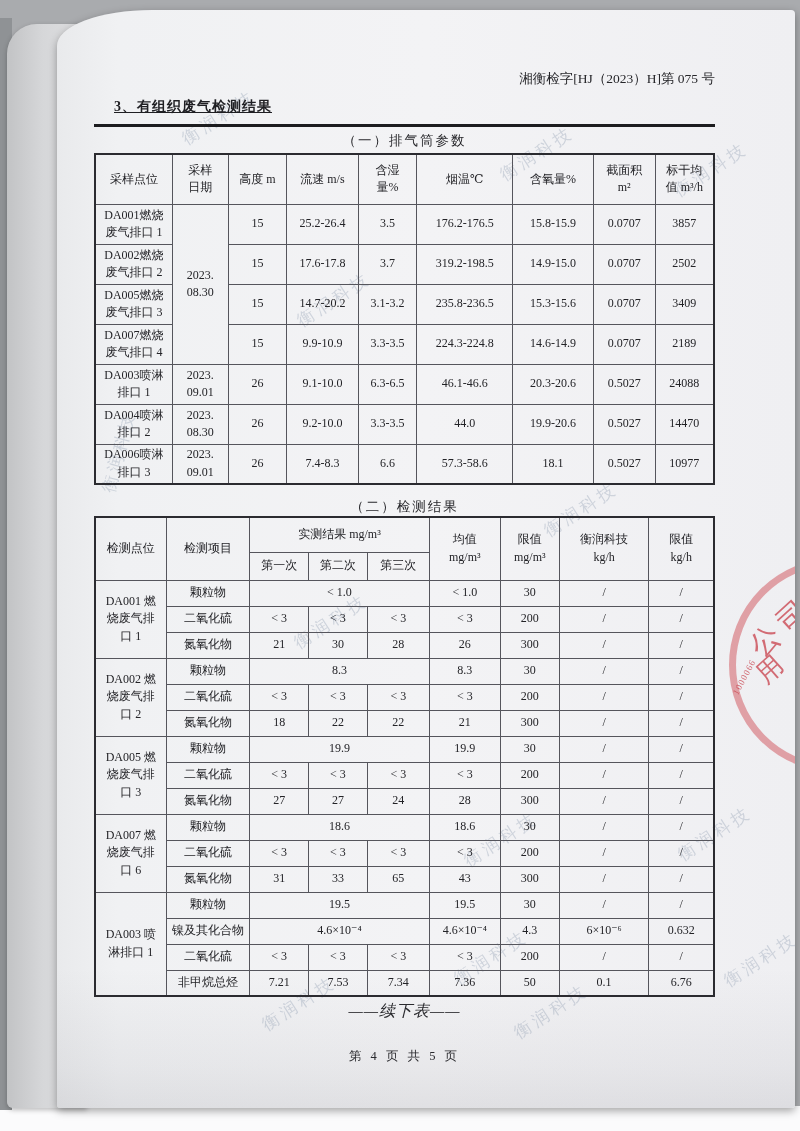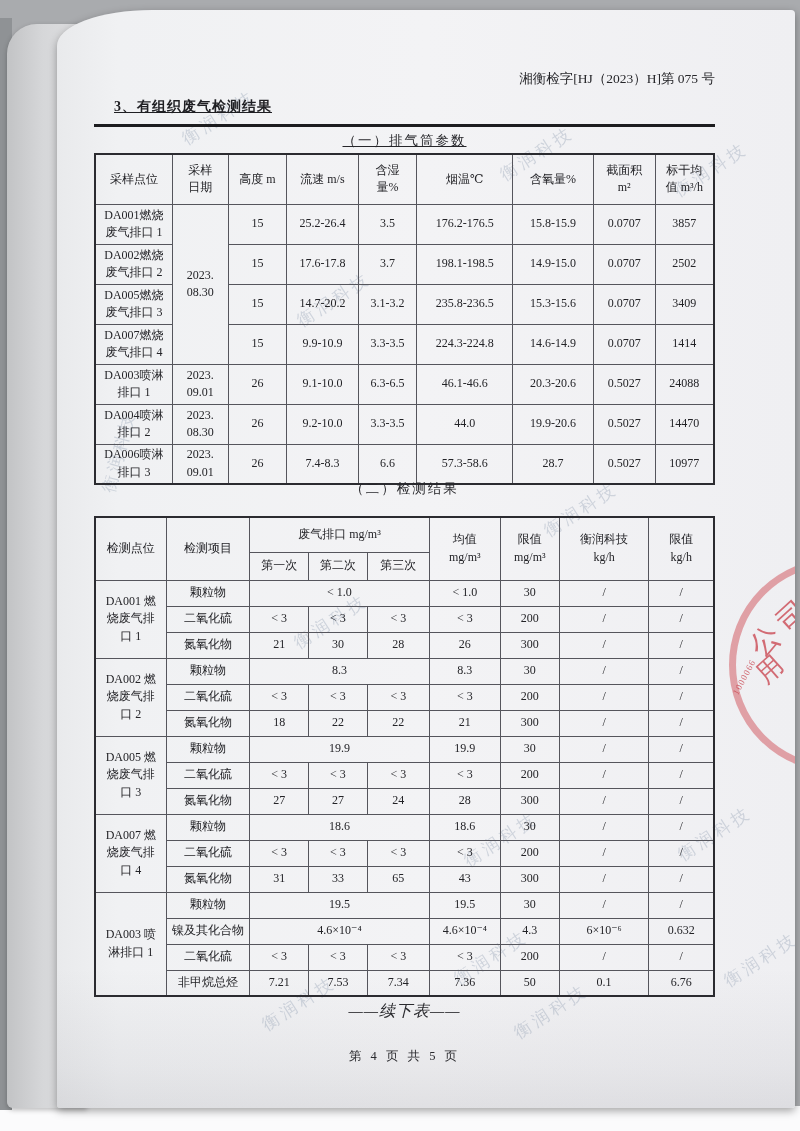--- a/index.html
+++ b/index.html
@@ -45,22 +45,22 @@
   }
   .stamp-txt{position:absolute;color:rgba(198,56,66,.72);white-space:nowrap;}
   .stamp-l1{left:688px;top:596px;font-size:30px;letter-spacing:7px;transform:rotate(-42deg);}
   .stamp-l2{left:700px;top:642px;font-size:26px;transform:rotate(-42deg);}
   .stamp-digits{left:668px;top:662px;font-size:9px;letter-spacing:1px;transform:rotate(-62deg);}
   
   .doc-number{position:absolute;top:60px;left:0;width:621px;text-align:right;font-size:13.5px;color:#26262a;}
   .sec-title{position:absolute;top:88px;left:20px;font-size:14px;font-weight:bold;color:#1f1f23;letter-spacing:1px;text-decoration:underline;}
   .title-rule{position:absolute;top:114px;left:0;width:621px;height:3px;background:#1c1c1f;}
   .tbl-caption{position:absolute;left:0;width:621px;text-align:center;font-size:13.5px;color:#26262a;letter-spacing:2px;}
-  .cap1{top:122px;text-decoration:underline;}
-  .cap2{top:470px;}
+  .cap1{top:122px;}
+  .cap2{top:488px;}
   .footer-cont{position:absolute;top:991px;left:0;width:621px;text-align:center;font-size:16px;color:#2a2a2e;letter-spacing:1px;font-style:italic;}
   .footer-page{position:absolute;top:1038px;left:0;width:621px;text-align:center;font-size:12.5px;color:#2a2a2e;letter-spacing:3px;}
   
   table{border-collapse:collapse;table-layout:fixed;width:621px;position:absolute;left:0;
         border:2px solid #2b2b30;background:transparent;}
   .t1{top:143px;}
   .t2{top:506px;}
   th,td{
     border:1px solid #55555c;text-align:center;vertical-align:middle;
     font-size:12px;font-weight:normal;color:#232327;padding:0 2px;
@@ -151,21 +151,21 @@
             <td>15.8-15.9</td>
             <td>0.0707</td>
             <td>3857</td>
           </tr>
           <tr>
             <td>DA002燃烧
 废气排口 2</td>
             <td>15</td>
             <td>17.6-17.8</td>
             <td>3.7</td>
-            <td>198.1-198.5</td>
+            <td>319.2-198.5</td>
             <td>14.9-15.0</td>
             <td>0.0707</td>
             <td>2502</td>
           </tr>
           <tr>
             <td>DA005燃烧
 废气排口 3</td>
             <td>15</td>
             <td>14.7-20.2</td>
             <td>3.1-3.2</td>
@@ -176,21 +176,21 @@
           </tr>
           <tr>
             <td>DA007燃烧
 废气排口 4</td>
             <td>15</td>
             <td>9.9-10.9</td>
             <td>3.3-3.5</td>
             <td>224.3-224.8</td>
             <td>14.6-14.9</td>
             <td>0.0707</td>
-            <td>1414</td>
+            <td>2189</td>
           </tr>
           <tr>
             <td>DA003喷淋
 排口 1</td>
             <td rowspan="1">2023.
 09.01</td>
             <td>26</td>
             <td>9.1-10.0</td>
             <td>6.3-6.5</td>
             <td>46.1-46.6</td>
@@ -213,21 +213,21 @@
           </tr>
           <tr>
             <td>DA006喷淋
 排口 3</td>
             <td rowspan="1">2023.
 09.01</td>
             <td>26</td>
             <td>7.4-8.3</td>
             <td>6.6</td>
             <td>57.3-58.6</td>
-            <td>28.7</td>
+            <td>18.1</td>
             <td>0.5027</td>
             <td>10977</td>
           </tr>
         </tbody>
     </table>
 
     <div class="tbl-caption cap2">（二）检测结果</div>
     <table class="t2">
       <colgroup>
         <col style="width:11.5%">
@@ -237,21 +237,21 @@
           <col style="width:10%">
           <col style="width:11.5%">
         <col style="width:9.5%">
           <col style="width:14.5%">
           <col style="width:10.5%">
       </colgroup>
       <thead id="t2-head">
           <tr class="h1">
             <th rowspan="2">检测点位</th>
             <th rowspan="2">检测项目</th>
-            <th colspan="3">废气排口 mg/m³</th>
+            <th colspan="3">实测结果 mg/m³</th>
             <th rowspan="2">均值
 mg/m³</th>
             <th rowspan="2">限值
 mg/m³</th>
             <th rowspan="2">衡润科技
 kg/h</th>
             <th rowspan="2">限值
 kg/h</th>
           </tr>
           <tr class="h2">
@@ -350,21 +350,21 @@
             <td>27</td>
             <td>24</td>
             <td>28</td>
             <td>300</td>
             <td>/</td>
             <td>/</td>
           </tr>
           <tr>
             <td rowspan="3">DA007 燃
 烧废气排
-口 4</td>
+口 6</td>
             <td>颗粒物</td>
             <td colspan="3">18.6</td>
             <td>18.6</td>
             <td>30</td>
             <td>/</td>
             <td>/</td>
           </tr>
           <tr>
             <td>二氧化硫</td>
             <td>&lt; 3</td>

